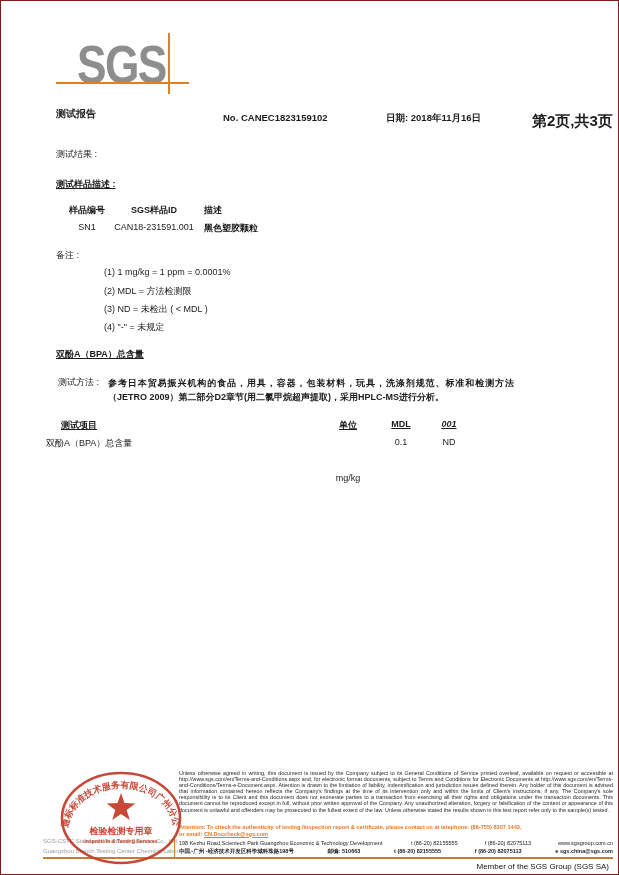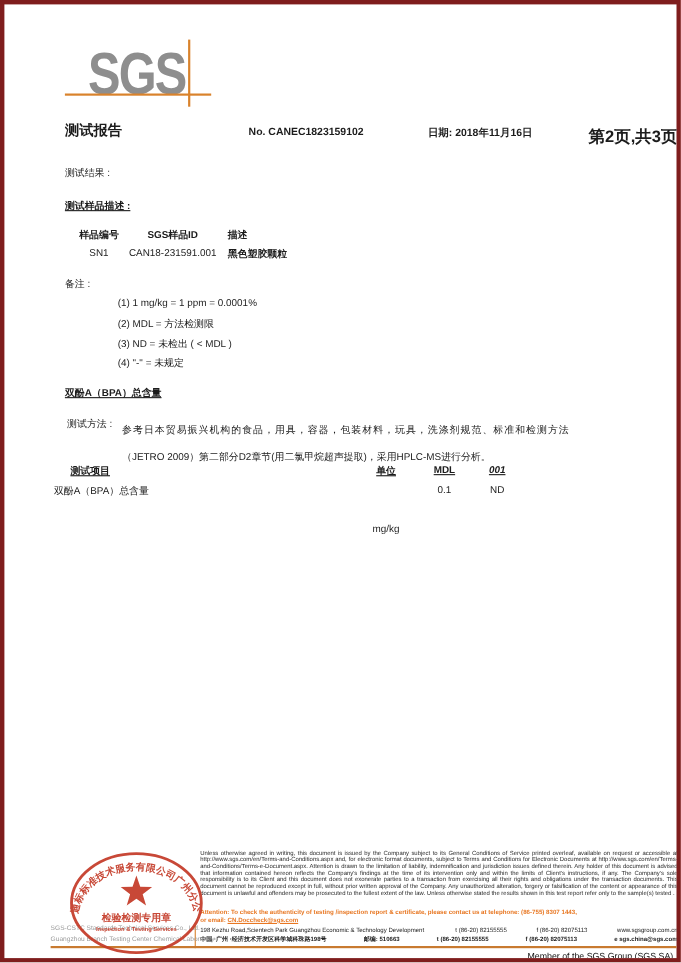--- a/index.html
+++ b/index.html
@@ -1,18 +1,18 @@
 <!DOCTYPE html>
 <html><head>
 <meta charset="utf-8">
 <style>
   html,body{margin:0;padding:0;background:#e9e9e9;}
   .page{
     position:relative;width:619px;height:875px;margin:0 auto;
-    background:#ffffff;border:4px solid #7f1d1d;box-sizing:border-box;
+    background:#ffffff;border:1px solid #7f1d1d;box-sizing:border-box;
     font-family:"Liberation Sans","DejaVu Sans",sans-serif;color:#1c1c1c;
     overflow:hidden;
   }
   .abs{position:absolute;white-space:nowrap;}
   .b{font-weight:bold;}
   .u{text-decoration:underline;}
   .i{font-style:italic;}
   .ctr{text-align:center;}
   .fs9{font-size:9px;}
   .logo-text{
@@ -30,21 +30,21 @@
 </style>
 </head>
 <body>
 
 <div class="page">
 
   <div class="abs logo-text" style="left:76px;top:36px;">SGS</div>
   <div class="abs orange-line" style="left:55px;top:81px;width:133px;height:2px;"></div>
   <div class="abs orange-line" style="left:167px;top:32px;width:2px;height:61px;"></div>
 
-  <div class="abs b" style="left:55px;top:106px;font-size:13px;">测试报告</div>
+  <div class="abs b" style="left:55px;top:106px;font-size:10px;">测试报告</div>
   <div class="abs b" style="left:222px;top:111px;font-size:9.5px;">No. CANEC1823159102</div>
   <div class="abs b" style="left:385px;top:111px;font-size:9.5px;">日期: 2018年11月16日</div>
   <div class="abs b" style="left:531px;top:111px;font-size:15px;">第2页,共3页</div>
 
   <div class="abs fs9" style="left:55px;top:147px;">测试结果 :</div>
 
   <div class="abs fs9 b u" style="left:55px;top:177px;text-align:right;">测试样品描述 :</div>
 
   <div class="abs fs9 b ctr" style="left:50px;top:203px;width:72px;">样品编号</div>
   <div class="abs fs9 b ctr" style="left:107px;top:203px;width:92px;">SGS样品ID</div>
@@ -56,21 +56,21 @@
 
   <div class="abs fs9" style="left:55px;top:248px;">备注 :</div>
   <div class="abs fs9" style="left:103px;top:266px;">(1) 1 mg/kg = 1 ppm = 0.0001%</div>
   <div class="abs fs9" style="left:103px;top:284px;">(2) MDL = 方法检测限</div>
   <div class="abs fs9" style="left:103px;top:302px;">(3) ND = 未检出 ( &lt; MDL )</div>
   <div class="abs fs9" style="left:103px;top:320px;">(4) "-" = 未规定</div>
 
   <div class="abs fs9 b u" style="left:55px;top:347px;">双酚A（BPA）总含量</div>
 
   <div class="abs fs9" style="left:57px;top:375px;">测试方法 :</div>
-  <div class="abs" style="left:107px;top:375px;width:406px;font-size:9px;line-height:24px;white-space:normal;text-align:justify;">参考日本贸易振兴机构的食品，用具，容器，包装材料，玩具，洗涤剂规范、标准和检测方法（JETRO 2009）第二部分D2章节(用二氯甲烷超声提取)，采用HPLC-MS进行分析。</div>
+  <div class="abs" style="left:107px;top:375px;width:406px;font-size:9px;line-height:14px;white-space:normal;text-align:justify;font-weight:bold;">参考日本贸易振兴机构的食品，用具，容器，包装材料，玩具，洗涤剂规范、标准和检测方法（JETRO 2009）第二部分D2章节(用二氯甲烷超声提取)，采用HPLC-MS进行分析。</div>
 
   <div class="abs fs9 b u" style="left:60px;top:418px;text-align:center;">测试项目</div>
   <div class="abs fs9 b u ctr" style="left:330px;top:418px;width:34px;">单位</div>
   <div class="abs fs9 b u ctr" style="left:386px;top:418px;width:28px;">MDL</div>
   <div class="abs fs9 b u i ctr" style="left:435px;top:418px;width:26px;">001</div>
 
   <div class="abs fs9" style="left:45px;top:436px;">双酚A（BPA）总含量</div>
   <div class="abs fs9 ctr" style="left:330px;top:436px;width:34px;margin-top:36px;">mg/kg</div>
   <div class="abs fs9 ctr" style="left:386px;top:436px;width:28px;">0.1</div>
   <div class="abs fs9 ctr" style="left:435px;top:436px;width:26px;">ND</div>

